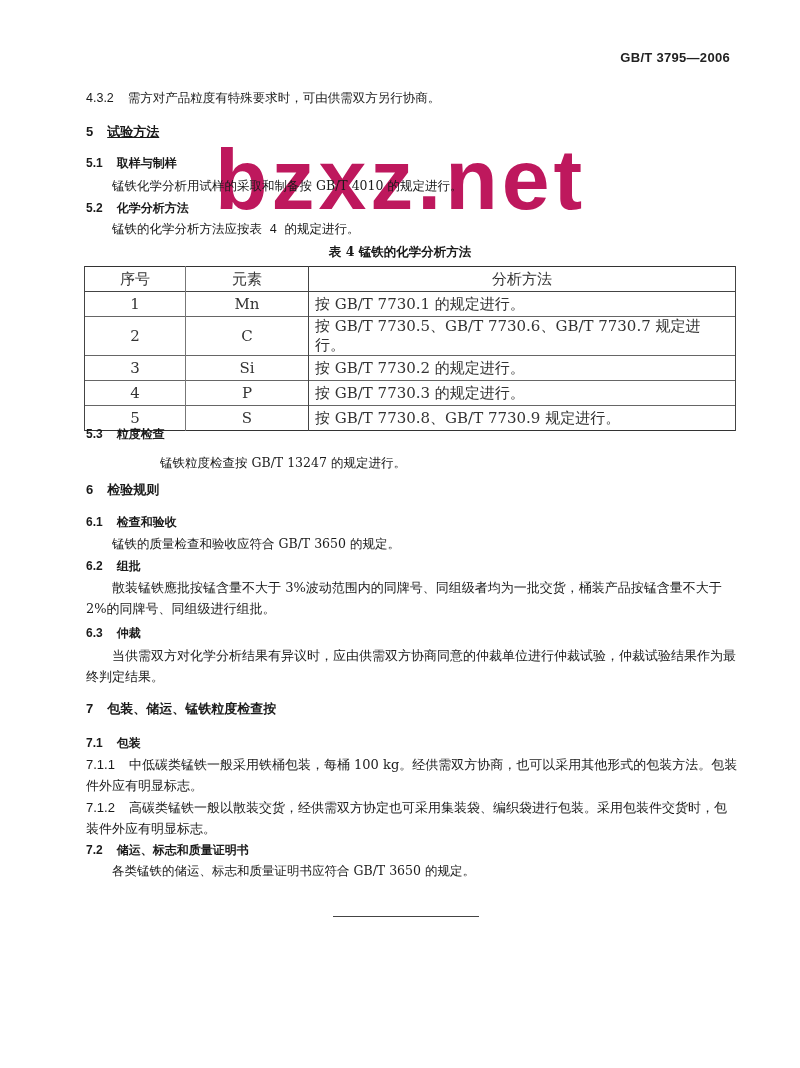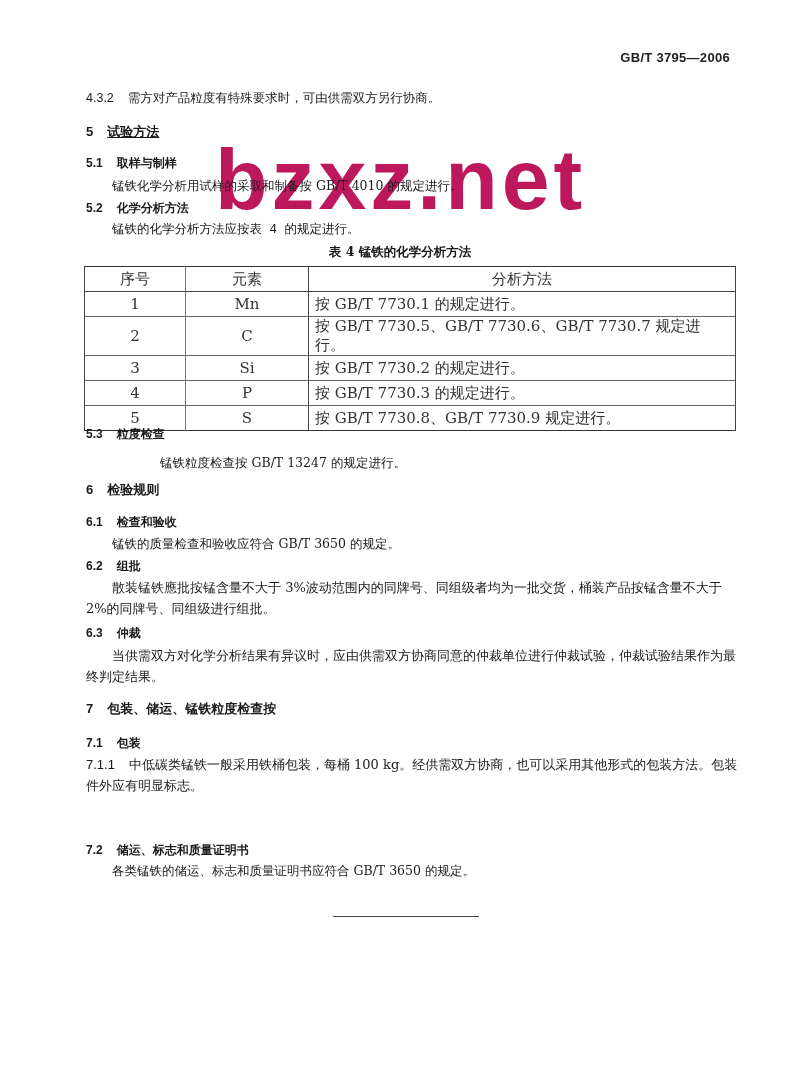--- a/index.html
+++ b/index.html
@@ -147,20 +147,23 @@
   </div>
 
   <div class="line h2" style="left:86px; top:735px;">
     <span class="num">7.1</span><span>包装</span>
   </div>
 
   <div class="wrap" style="top:754px;">
     <span class="num">7.1.1</span><span>中低碳类锰铁一般采用铁桶包装，每桶 100 kg。经供需双方协商，也可以采用其他形式的包装方法。包装件外应有明显标志。</span>
   </div>
 
+  <div class="wrap" style="top:797px;">
+    <span class="num">7.1.2</span><span>高碳类锰铁一般以散装交货，经供需双方协定也可采用集装袋、编织袋进行包装。采用包装件交货时，包装件外应有明显标志。</span>
+  </div>
 
   <div class="line h2" style="left:86px; top:842px;">
     <span class="num">7.2</span><span>储运、标志和质量证明书</span>
   </div>
   <div class="line body-text" style="top:863px;">各类锰铁的储运、标志和质量证明书应符合 GB/T 3650 的规定。</div>
 
   <div class="end-rule"></div>
 </div>
 
 </body></html>

